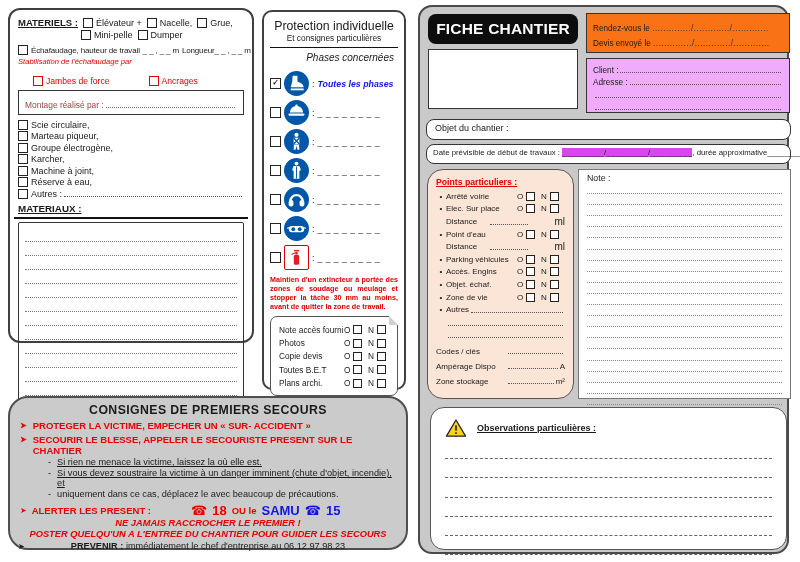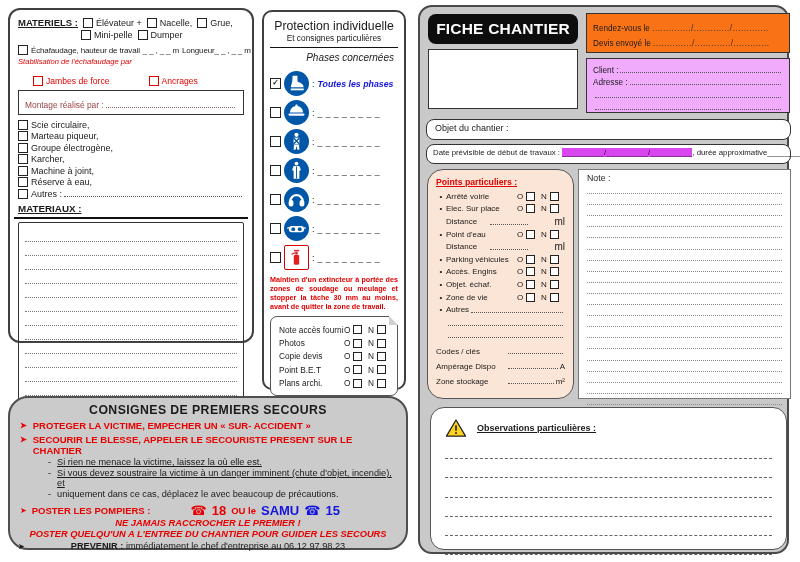--- a/index.html
+++ b/index.html
@@ -333,21 +333,21 @@
         <span class="oncell">
             <span>O</span>
             <span class="cbx"></span>
           </span>
         <span class="oncell">
             <span>N</span>
             <span class="cbx"></span>
           </span>
       </div>
       <div class="docrow">
-        <span class="lbl">Point B.E.T</span>
+        <span class="lbl">Toutes B.E.T</span>
         <span class="oncell">
             <span>O</span>
             <span class="cbx"></span>
           </span>
         <span class="oncell">
             <span>N</span>
             <span class="cbx"></span>
           </span>
       </div>
       <div class="docrow">
@@ -381,21 +381,21 @@
     <div class="sec-sub">
       <span>-</span>
       <span class="u">Si vous devez soustraire la victime à un danger imminent (chute d'objet, incendie), et</span>
     </div>
     <div class="sec-sub">
       <span>-</span>
       <span>uniquement dans ce cas, déplacez le avec beaucoup de précautions.</span>
     </div>
     <div class="alert-line">
       <span class="arrow red">➤</span>
-      <span class="red" style="font-weight:bold;font-size:9.5px">POSTER LES POMPIERS :</span>
+      <span class="red" style="font-weight:bold;font-size:9.5px">ALERTER LES PRESENT :</span>
       <span style="width:30px"></span>
       <span class="phone red">☎</span>
       <span class="bignum red">18</span>
       <span class="oule">OU le</span>
       <span class="samu-lbl">SAMU</span>
       <span class="phone blue">☎</span>
       <span class="bignum blue">15</span>
     </div>
     <div class="sec-warn">NE JAMAIS RACCROCHER LE PREMIER !</div>
     <div class="sec-warn">POSTER QUELQU'UN A L'ENTREE DU  CHANTIER POUR GUIDER LES SECOURS</div>

